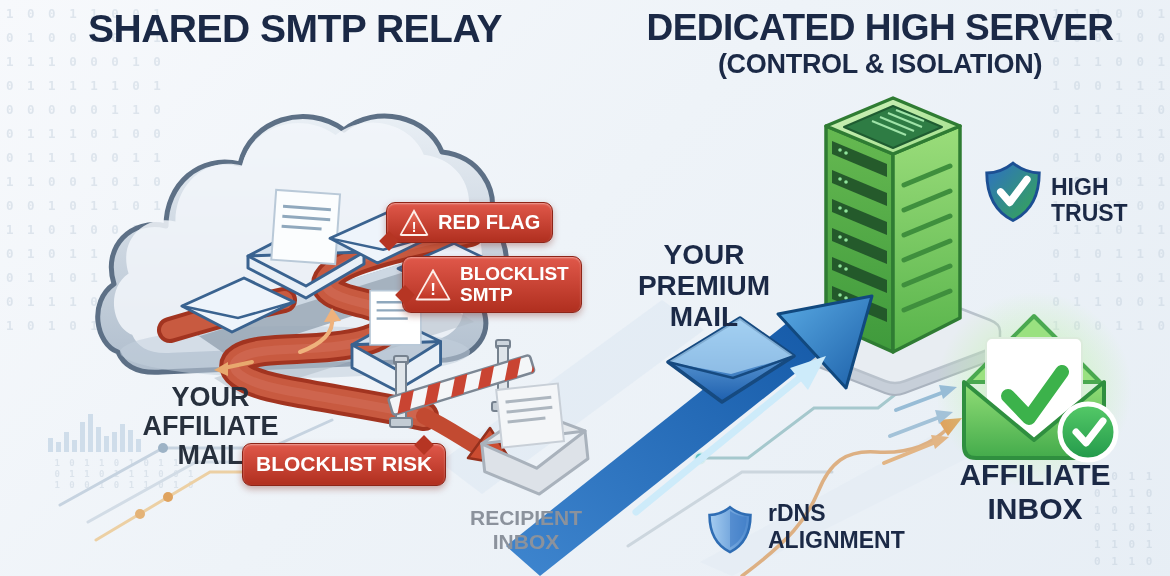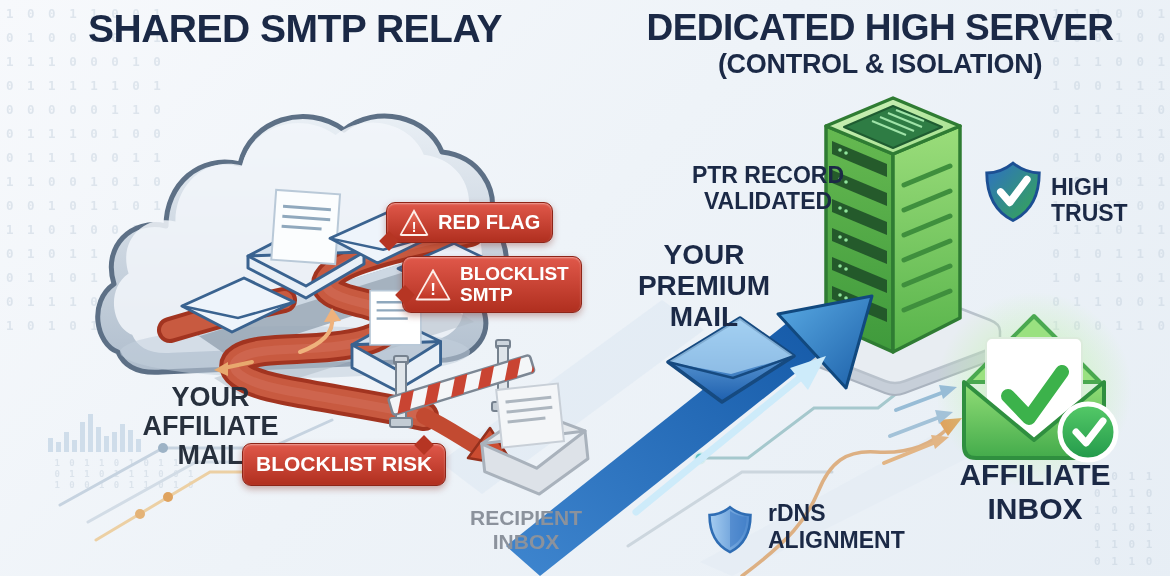--- a/index.html
+++ b/index.html
@@ -414,22 +414,20 @@
 MAIL</div>
 
   <div class="abs badge b-banner">
     <span class="tail"></span>
     <span>BLOCKLIST RISK</span>
   </div>
 
   <div class="abs txt t-recipient">RECIPIENT
 INBOX</div>
 
-  <div class="abs txt t-ptr">PTR RECORD
-VALIDATED</div>
   <div class="abs txt t-premium">YOUR
 PREMIUM
 MAIL</div>
   <div class="abs txt t-hightrust">HIGH
 TRUST</div>
   <div class="abs txt t-verified">AFFILIATE
 INBOX</div>
   <div class="abs txt t-rdns">rDNS
 ALIGNMENT</div>
 </div>

